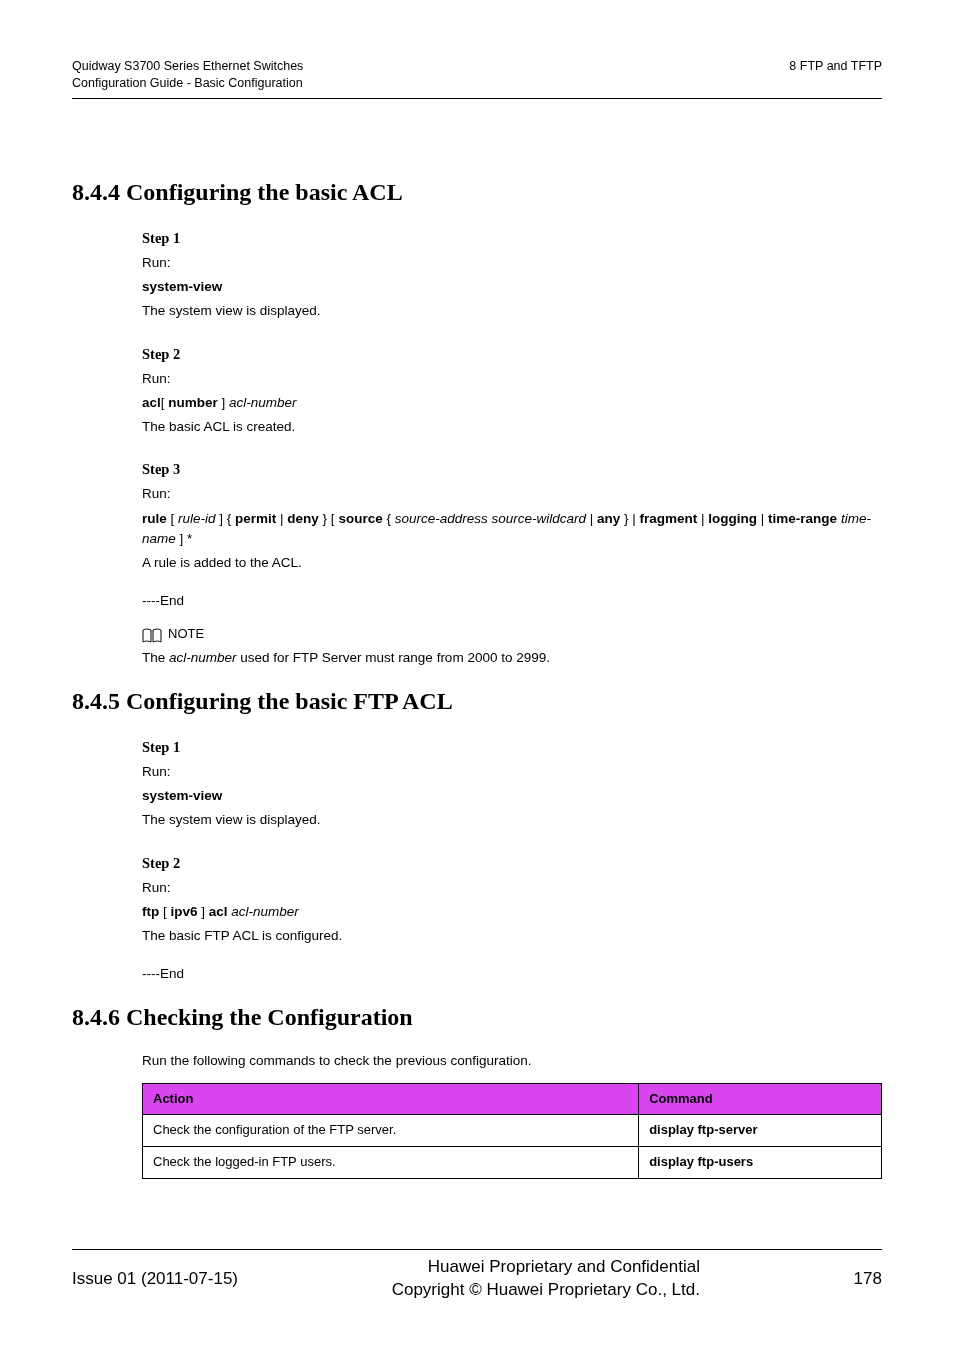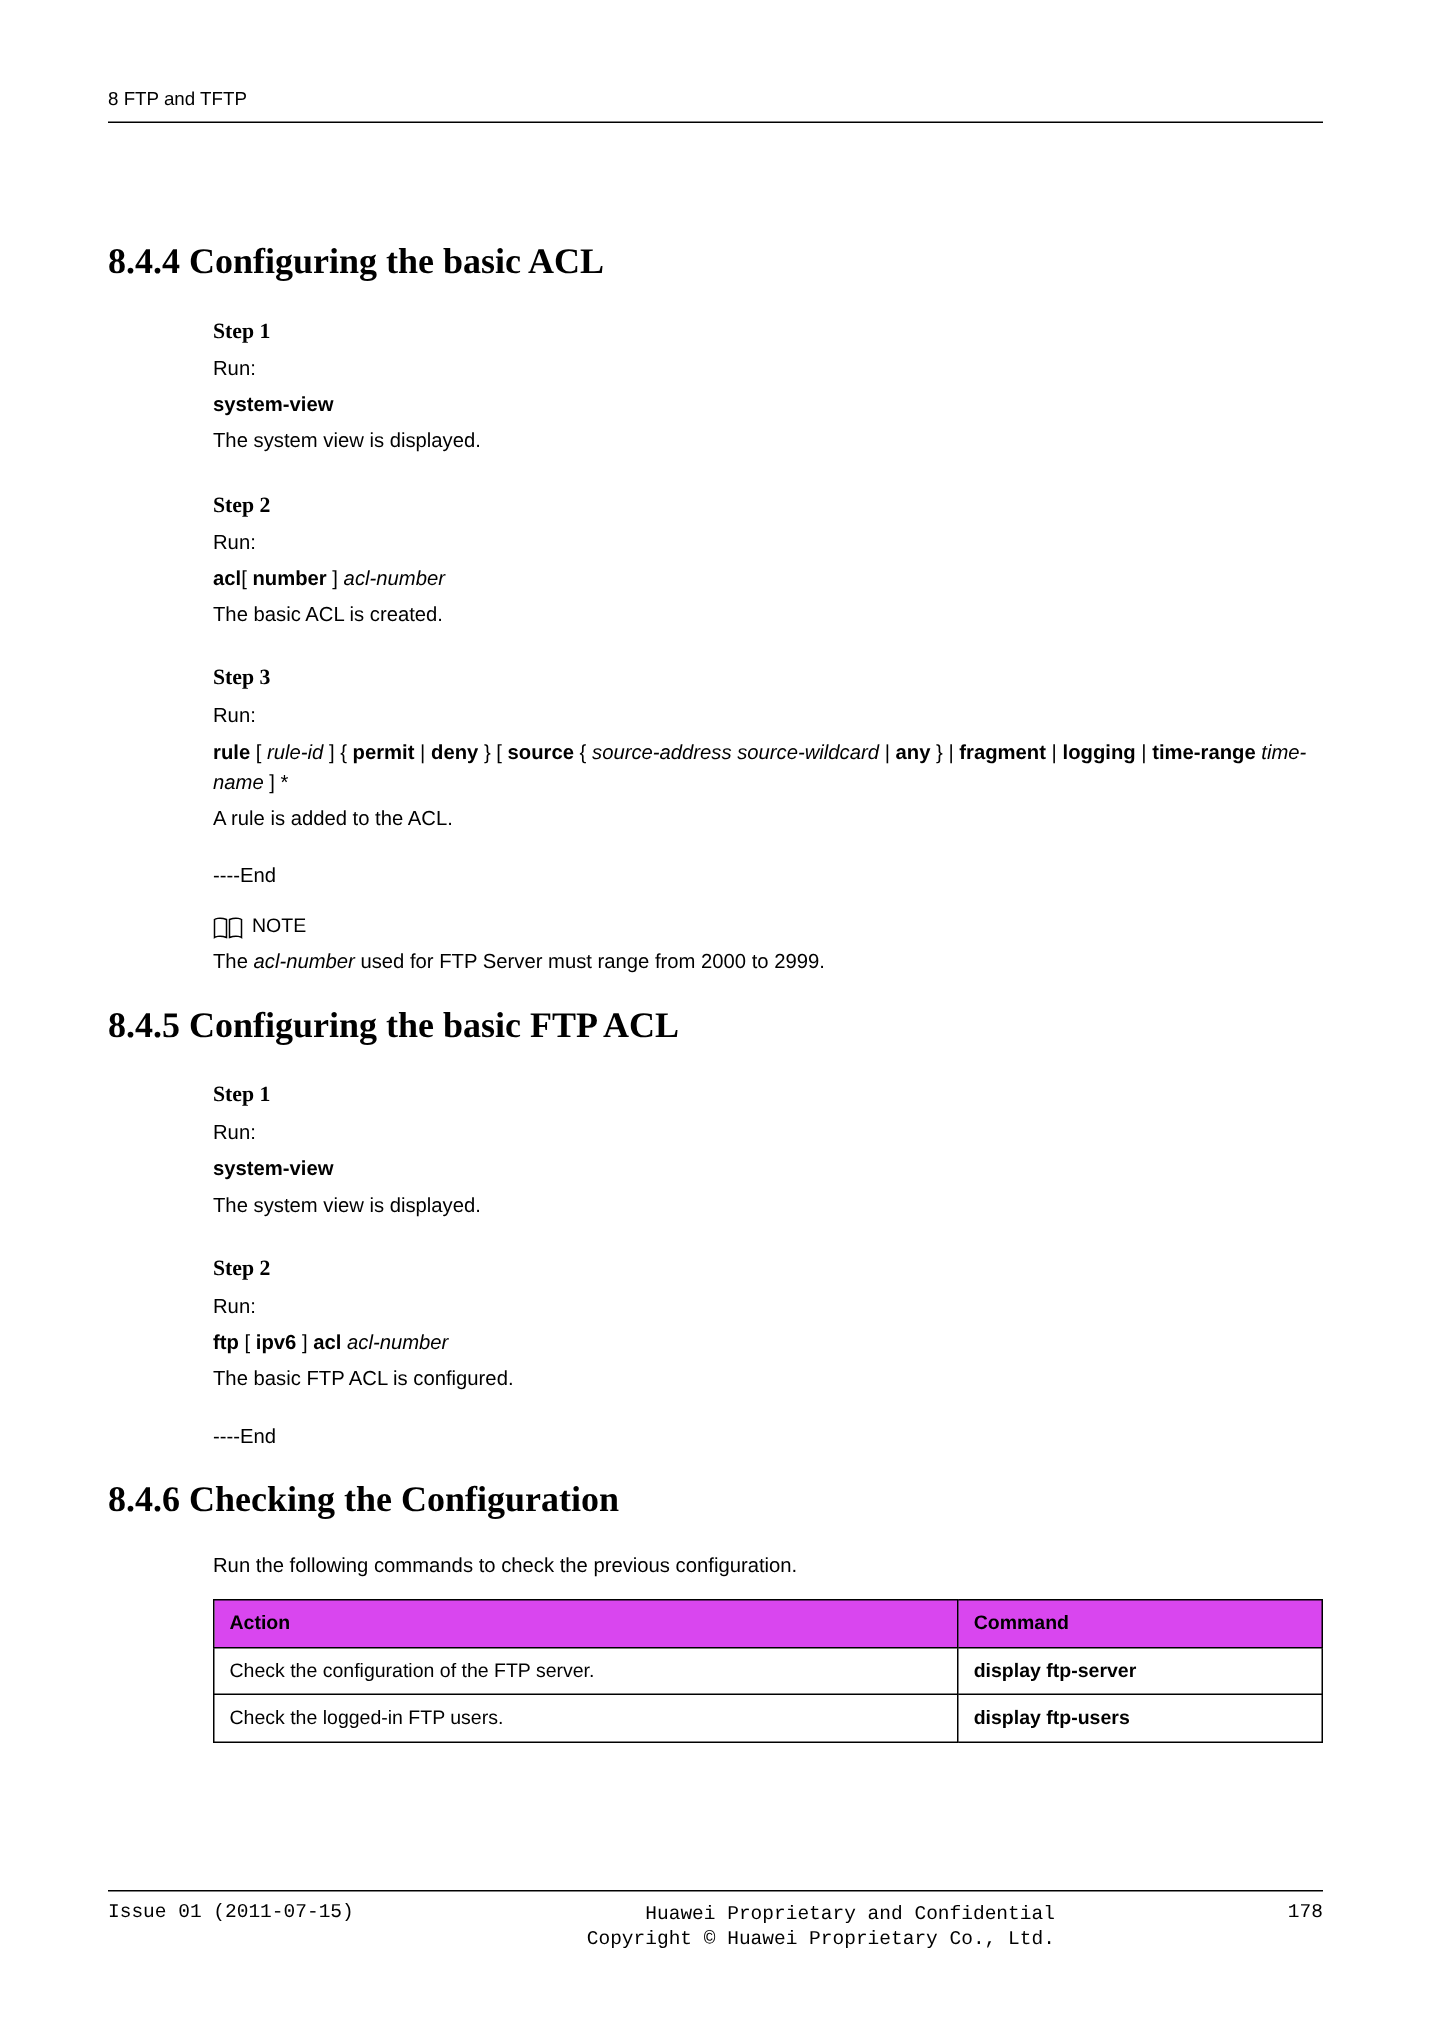--- a/index.html
+++ b/index.html
@@ -118,30 +118,35 @@
     bottom: 48px;
   }
   .footer hr {
     border: none;
     border-top: 1px solid #000;
     margin: 0 0 6px 0;
   }
   .footer-row {
     display: flex;
     justify-content: space-between;
-    font-family: Liberation Mono, monospace;
-    font-size: 13px;
+    font-family: Liberation Sans, sans-serif;
+    font-size: 17px;
+    align-items: center;
   }
   .footer-right { text-align: right; line-height: 1.35; }
 </style>
 </head>
 <body>
 
 <div class="page">
   <div class="top-meta">
+    <div class="left">
+      <div>Quidway S3700 Series Ethernet Switches</div>
+      <div>Configuration Guide - Basic Configuration</div>
+    </div>
     <div class="right">8 FTP and TFTP</div>
   </div>
   <hr class="rule">
 
   <div class="body">
     <div class="indent-block">
     </div>
 
     <div class="heading">8.4.4 Configuring the basic ACL</div>
 

